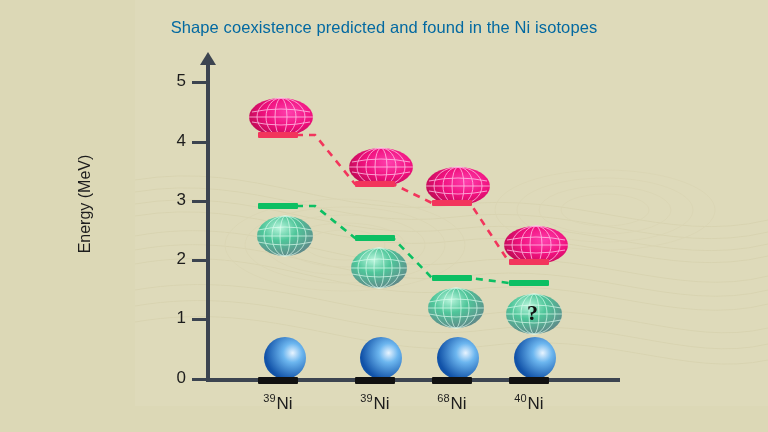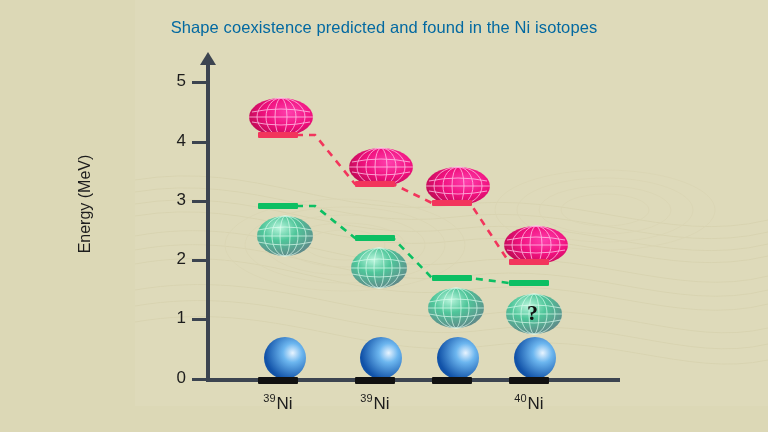--- a/index.html
+++ b/index.html
@@ -323,20 +323,23 @@
       <path d="M2,28 Q29,34 56,28"></path>
     </g>
   </svg>
   <div class="level oblate" style="left:432px; top:275px; width:40px;"></div>
 
   <svg class="shape" style="left:435px; top:336px; width:46px; height:46px;" viewBox="0 0 46 46">
     <circle cx="23" cy="22" r="21" fill="url(#sg1)"></circle>
   </svg>
   <div class="level ground" style="left:432px; top:377px; width:40px;"></div>
 
+  <div class="iso-label" style="left:407px">
+    <sup>68</sup><span>Ni</span>
+  </div>
 
   <svg class="shape" style="left:503px; top:224px; width:66px; height:42px;" viewBox="0 0 66 42">
     <ellipse cx="33" cy="21" rx="32" ry="19" fill="url(#pg1)"></ellipse>
     <g fill="none" stroke="#ffc8ea" stroke-width="0.9" opacity="0.85">
       <ellipse cx="33" cy="21" rx="24" ry="19"></ellipse>
       <ellipse cx="33" cy="21" rx="15" ry="19"></ellipse>
       <ellipse cx="33" cy="21" rx="6" ry="19"></ellipse>
       <path d="M4,16 Q33,10 62,16"></path>
       <path d="M1,21 L65,21"></path>
       <path d="M4,26 Q33,32 62,26"></path>

